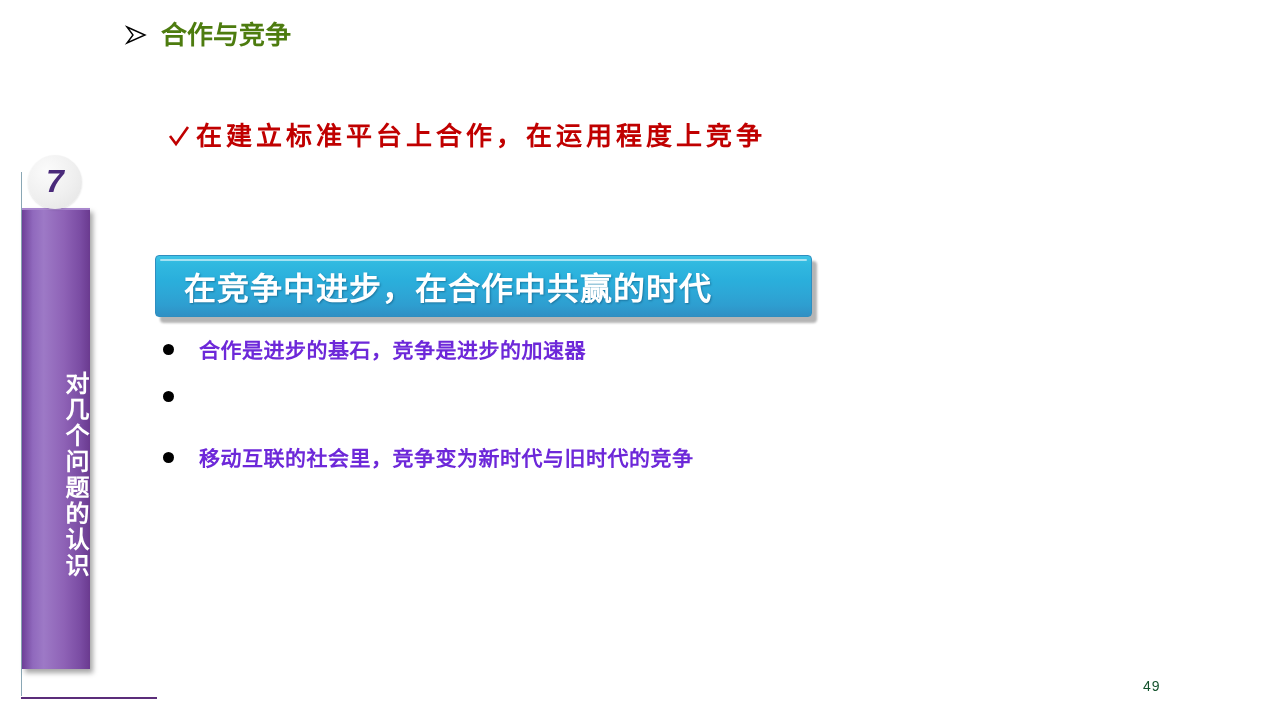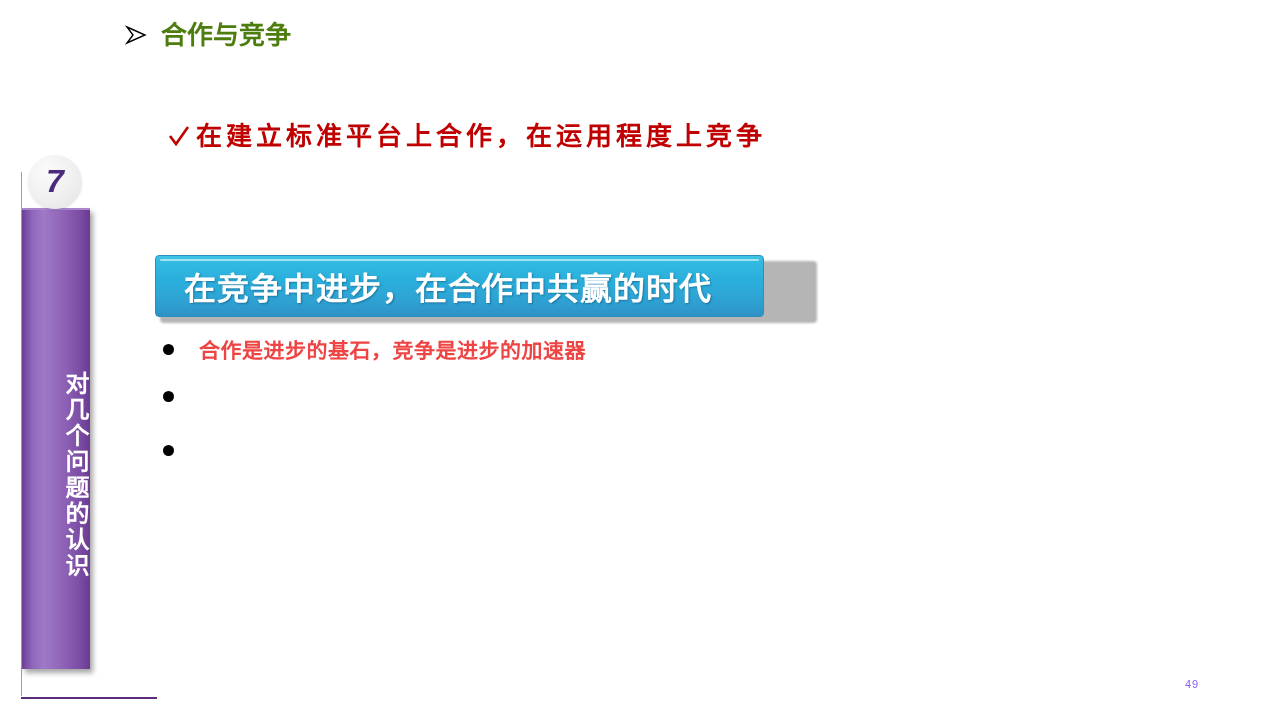--- a/index.html
+++ b/index.html
@@ -181,21 +181,21 @@
     width: 657px;
     height: 62px;
     background: rgba(90,90,90,0.45);
     border-radius: 4px;
     filter: blur(1px);
   }
   .banner {
     position: absolute;
     left: 0;
     top: 0;
-    width: 609px;
+    width: 657px;
     height: 62px;
     border-radius: 4px;
     background: linear-gradient(to bottom,
         #3fc4e6 0%, #31b9e0 12%, #2aafdc 40%,
         #2da7d6 62%, #2e9ed0 82%, #3090c4 100%);
     border: 1px solid #2f8ec0;
     box-sizing: border-box;
     display: flex;
     align-items: center;
     overflow: hidden;
@@ -238,33 +238,33 @@
     height: 11px;
     min-width: 11px;
     border-radius: 50%;
     background: #000000;
     margin-right: 25px;
     transform: translateY(-3px);
   }
   .bullet-text {
     font-size: 21px;
     font-weight: bold;
-    color: #ef4444;
+    color: #6d28d9;
     letter-spacing: 0.5px;
     white-space: nowrap;
     line-height: 1;
   }
 
   
   .page-num {
     position: absolute;
-    left: 1185px;
+    left: 1143px;
     top: 678px;
-    font-size: 11px;
-    color: #8b5cf6;
+    font-size: 14px;
+    color: #14532d;
     letter-spacing: 1px;
   }
 </style>
 </head>
 <body>
 
 <div class="slide">
 
   <div class="heading">
     <svg class="arrow-bullet" viewBox="0 0 24 24">
@@ -302,18 +302,19 @@
   <div class="bullets">
     <div class="bullet-row">
       <span class="bullet-dot"></span>
       <span class="bullet-text">合作是进步的基石，竞争是进步的加速器</span>
     </div>
     <div class="bullet-row">
       <span class="bullet-dot"></span>
     </div>
     <div class="bullet-row">
       <span class="bullet-dot"></span>
+      <span class="bullet-text">移动互联的社会里，竞争变为新时代与旧时代的竞争</span>
     </div>
   </div>
 
   <div class="page-num">49</div>
 
 </div>
 
 </body></html>

